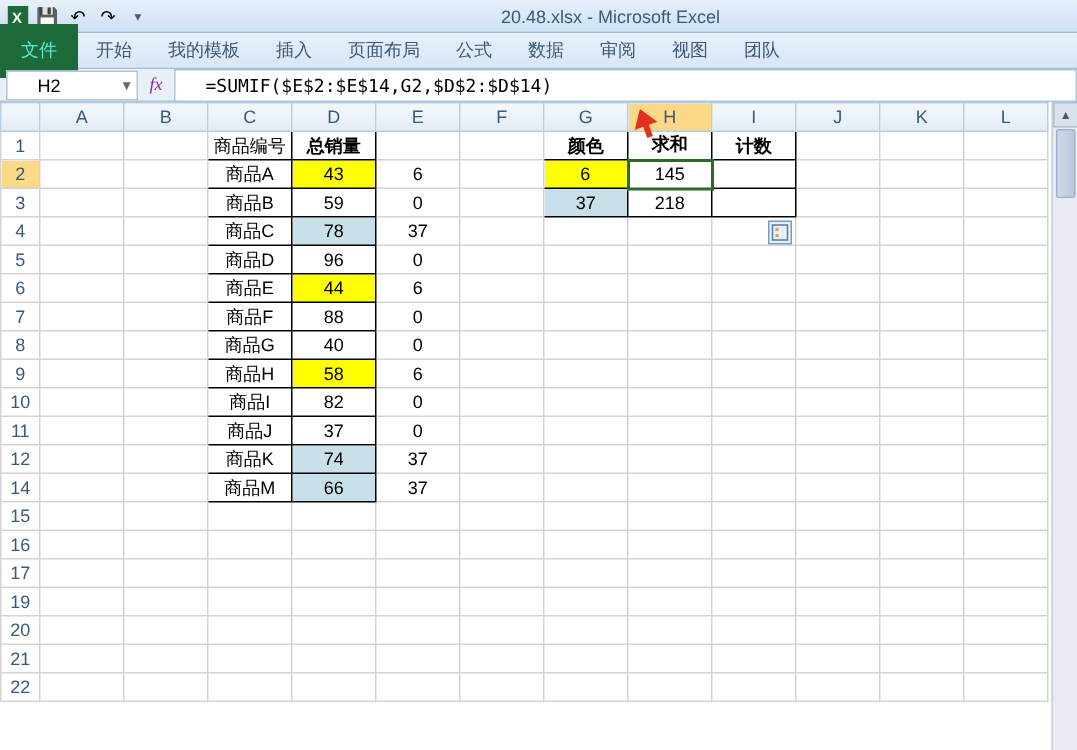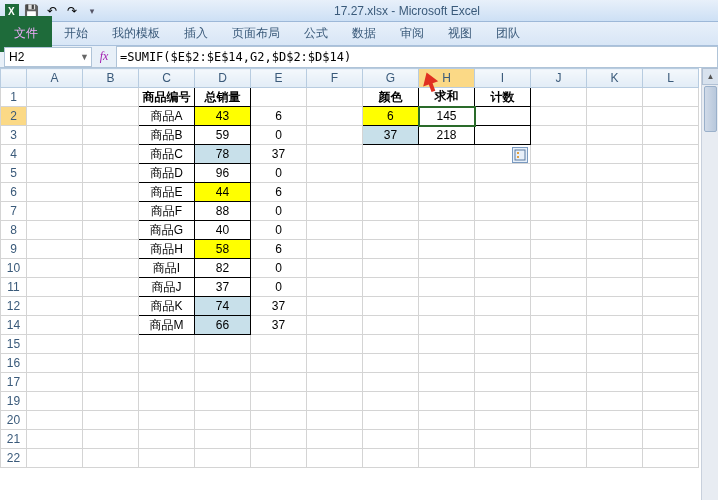--- a/index.html
+++ b/index.html
@@ -3,27 +3,27 @@
 <meta charset="utf-8">
 <style>
 *{box-sizing:border-box;margin:0;padding:0}
 body{font-family:"Microsoft YaHei",SimSun,Arial,sans-serif;font-size:12px;background:#fff;overflow:hidden}
 .titlebar{height:22px;background:linear-gradient(#e8f0fa,#cde0f5);display:flex;align-items:center;padding:0 4px;border-bottom:1px solid #9db8d8}
 .qat{display:flex;gap:4px;align-items:center}
 .qat-ico{width:16px;height:16px;display:flex;align-items:center;justify-content:center}
 .titlebar-spacer{flex:1}
 .doc-title{color:#3a5a7a;font-size:12px}
 .ribbon-tabs{height:24px;background:linear-gradient(#e8f0fa,#d8e6f6);display:flex;align-items:center;border-bottom:1px solid #a8c0dc;font-size:12px}
-.file-tab{background:#1e6b3a;color:#f0abfc;padding:16px 14px;height:36px;display:flex;align-items:center}
+.file-tab{background:#1e6b3a;color:#5eead4;padding:16px 14px;height:36px;display:flex;align-items:center}
 .tab{padding:4px 12px;color:#3a5a7a;cursor:pointer}
 .namebox-row{height:22px;background:#e8f0f8;display:flex;align-items:center;border-bottom:1px solid #b0c4d8}
-.namebox{width:88px;height:20px;background:#fff;border:1px solid #b0c4d8;margin-left:4px;padding:0 4px;display:flex;align-items:center;position:relative}
+.namebox{width:88px;height:20px;background:#fff;border:1px solid #b0c4d8;margin-left:4px;padding:0 20px;display:flex;align-items:center;position:relative}
 .nb-dd{position:absolute;right:2px;font-size:9px;color:#666}
 .fx-label{width:24px;text-align:center;font-style:italic;color:#a21caf;font-family:serif}
-.formula-bar{flex:1;height:22px;background:#fff;border:1px solid #b0c4d8;padding:0 3px;display:flex;align-items:center;font-family:Consolas,monospace;font-size:12px}
+.formula-bar{flex:1;height:22px;background:#fff;border:1px solid #b0c4d8;padding:0 20px;display:flex;align-items:center;font-family:Consolas,monospace;font-size:12px}
 .grid-wrap{position:relative;height:454px;overflow:hidden}
 .red-arrow{position:absolute;top:2px;left:418px;z-index:10;pointer-events:none}
 table.sheet{border-collapse:collapse;table-layout:fixed}
 .sheet th,.sheet td{border:1px solid #d4d4d4;height:19px;font-size:12px;overflow:hidden;white-space:nowrap}
 .sheet thead th{background:linear-gradient(#f4f8fc,#e2ecf6);color:#3a5a7a;font-weight:normal;text-align:center;border-color:#b8cce0}
 .sheet thead th.hl{background:#fbd986}
 .rowhdr{background:linear-gradient(#f4f8fc,#e2ecf6);text-align:center;color:#3a5a7a;width:26px;border-color:#b8cce0}
 .rowhdr.hl{background:#fbd986}
 .corner{background:#e2ecf6;width:26px}
 .sheet td{padding:0 3px;background:#fff}
@@ -50,21 +50,21 @@
           <rect width="14" height="14" fill="#1e6b3a"></rect>
           <text x="3" y="11" fill="#fff" font-size="10" font-weight="bold">X</text>
         </svg>
       </span>
     <span class="qat-ico">💾</span>
     <span class="qat-ico">↶</span>
     <span class="qat-ico">↷</span>
     <span class="qat-ico" style="font-size:9px;color:#556">▾</span>
   </div>
   <div class="titlebar-spacer"></div>
-  <div class="doc-title">17.27.xlsx - Microsoft Excel</div>
+  <div class="doc-title">20.48.xlsx - Microsoft Excel</div>
   <div class="titlebar-spacer"></div>
 </div>
 
 <div class="ribbon-tabs">
   <div class="file-tab">文件</div>
   <div class="tab">开始</div>
   <div class="tab">我的模板</div>
   <div class="tab">插入</div>
   <div class="tab">页面布局</div>
   <div class="tab">公式</div>
@@ -105,21 +105,21 @@
           <th style="width: 56px;">J</th>
           <th style="width: 56px;">K</th>
           <th style="width: 56px;">L</th>
         </tr>
       </thead>
     <tbody id="gridbody">
         <tr>
           <td class="rowhdr">1</td>
           <td class=""></td>
           <td class=""></td>
-          <td class="c bb" style="font-weight: bold;">商品编号</td>
+          <td class="c bb" style="font-weight: normal;">商品编号</td>
           <td class="c bb" style="font-weight: bold;">总销量</td>
           <td class=""></td>
           <td class=""></td>
           <td class="c bb bb" style="font-weight: bold; margin-left: 44px;">颜色</td>
           <td class="c bb bb" style="font-weight: bold;">求和</td>
           <td class="c bb bb" style="font-weight: bold;">计数</td>
           <td class=""></td>
           <td class=""></td>
           <td class=""></td>
         </tr>

